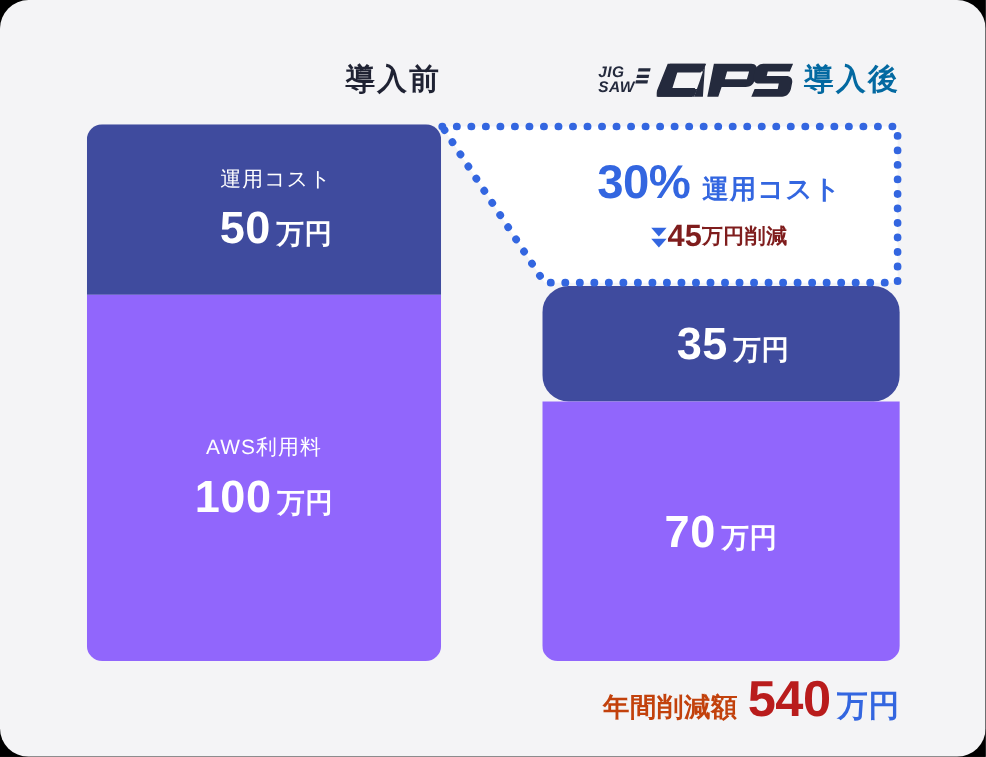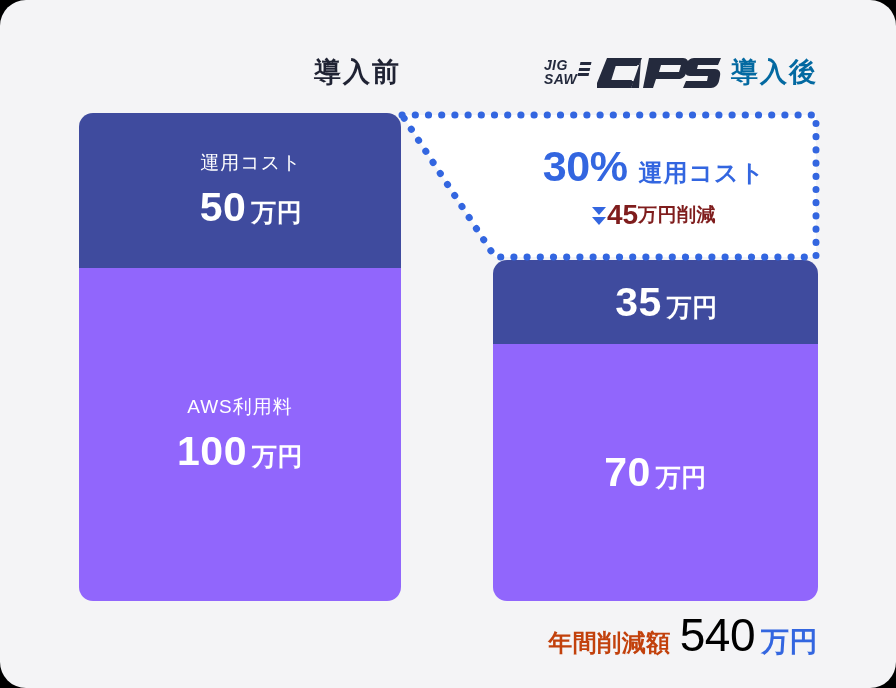--- a/index.html
+++ b/index.html
@@ -141,21 +141,21 @@
   .seg-value .unit {
     font-size: 25px;
     font-weight: 700;
   }
 
   
   .bar-before .seg-dark   { height: 155px; }
   .bar-before .seg-purple { flex: 1; }
 
   
-  .bar-after .seg-dark   { height: 84px; }
+  .bar-after .seg-dark   { height: 105px; border-radius: 24px; }
   .bar-after .seg-purple { flex: 1; }
 
   
   .callout {
     position: absolute;
     left: 396px;
     top: 109px;
     width: 426px;
     height: 154px;
   }
@@ -238,22 +238,22 @@
     gap: 9px;
   }
   .footer-label {
     font-size: 24px;
     font-weight: 700;
     color: #c2410c;
     letter-spacing: 0.5px;
   }
   .footer-value {
     font-size: 46px;
-    font-weight: 400;
-    color: #000000;
+    font-weight: 700;
+    color: #b91c1c;
     letter-spacing: -0.5px;
   }
   .footer-unit {
     font-size: 28px;
     font-weight: 700;
     color: #3366e0;
     letter-spacing: 0.5px;
     margin-left: -3px;
   }
 </style>

